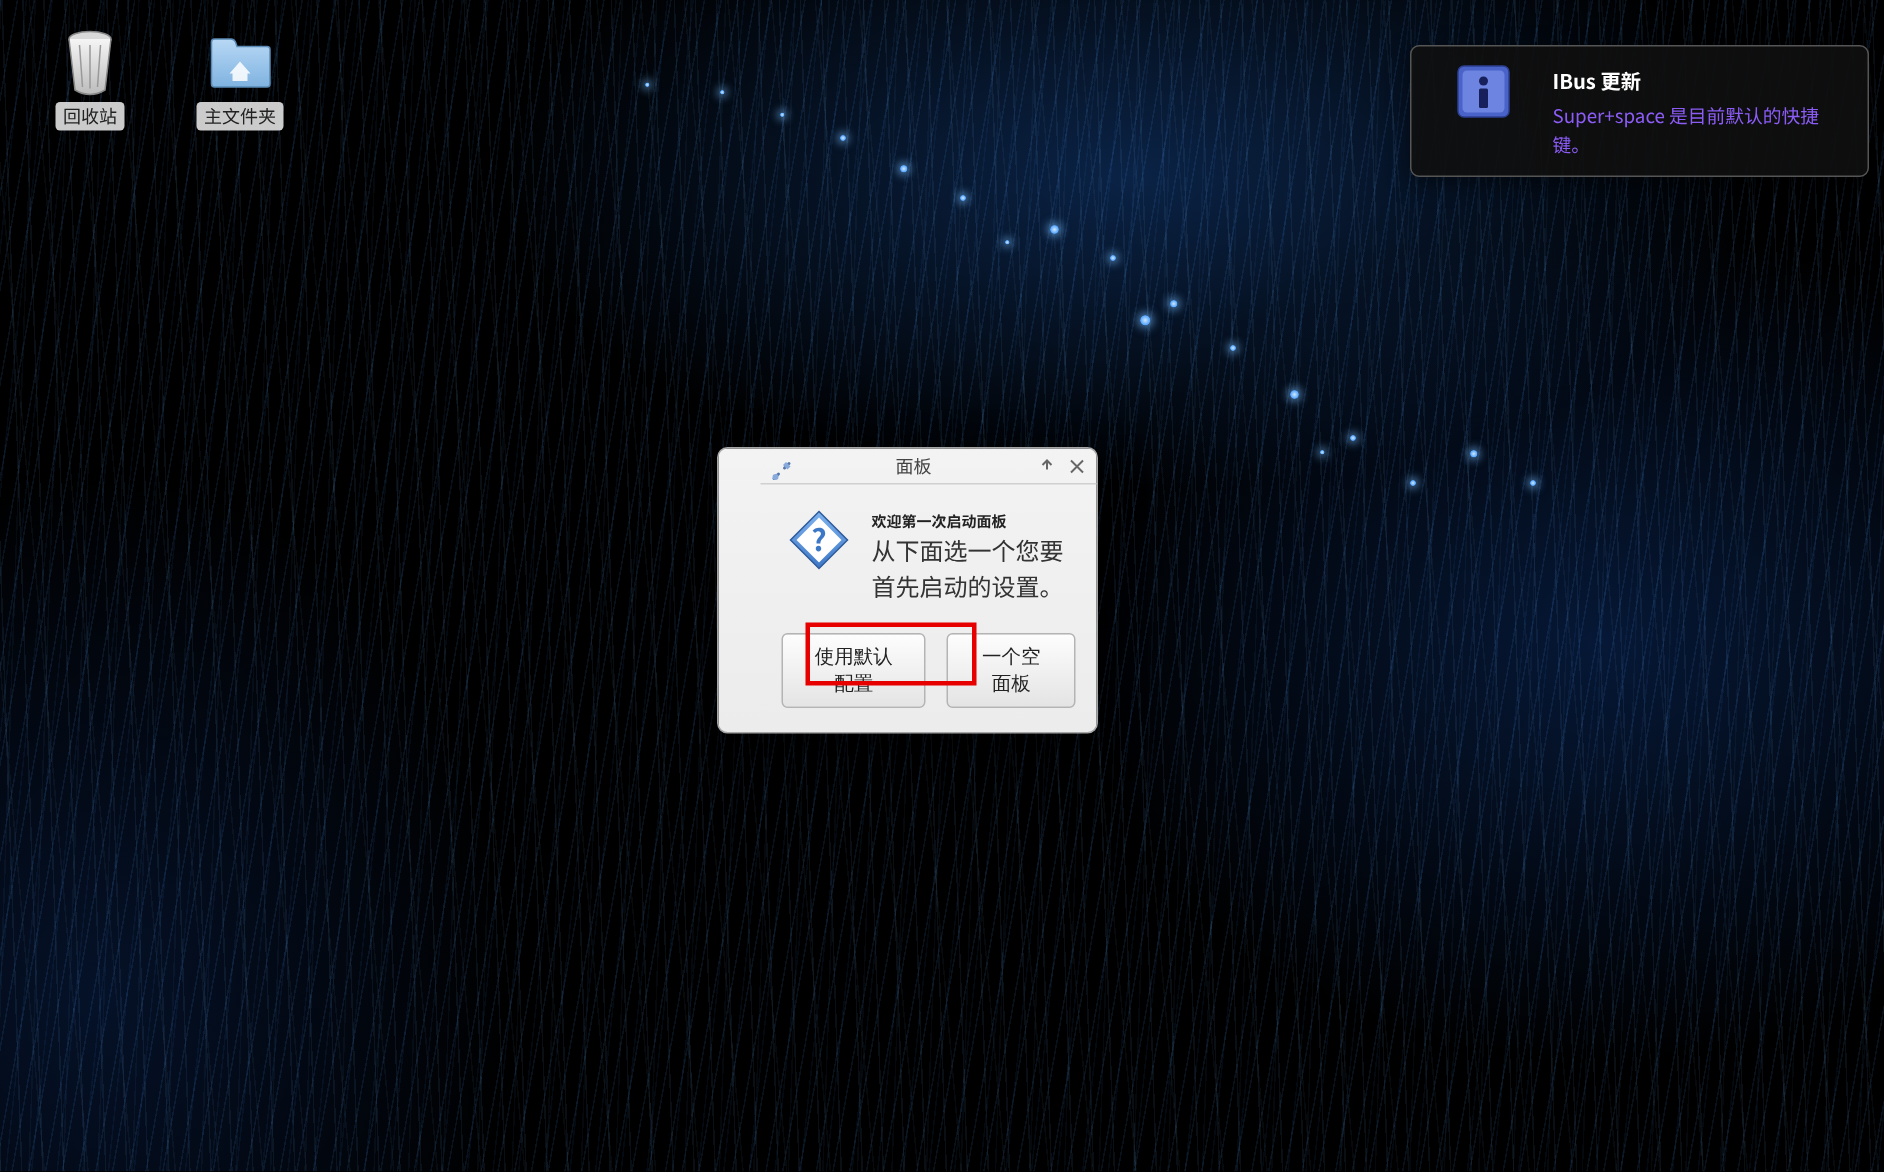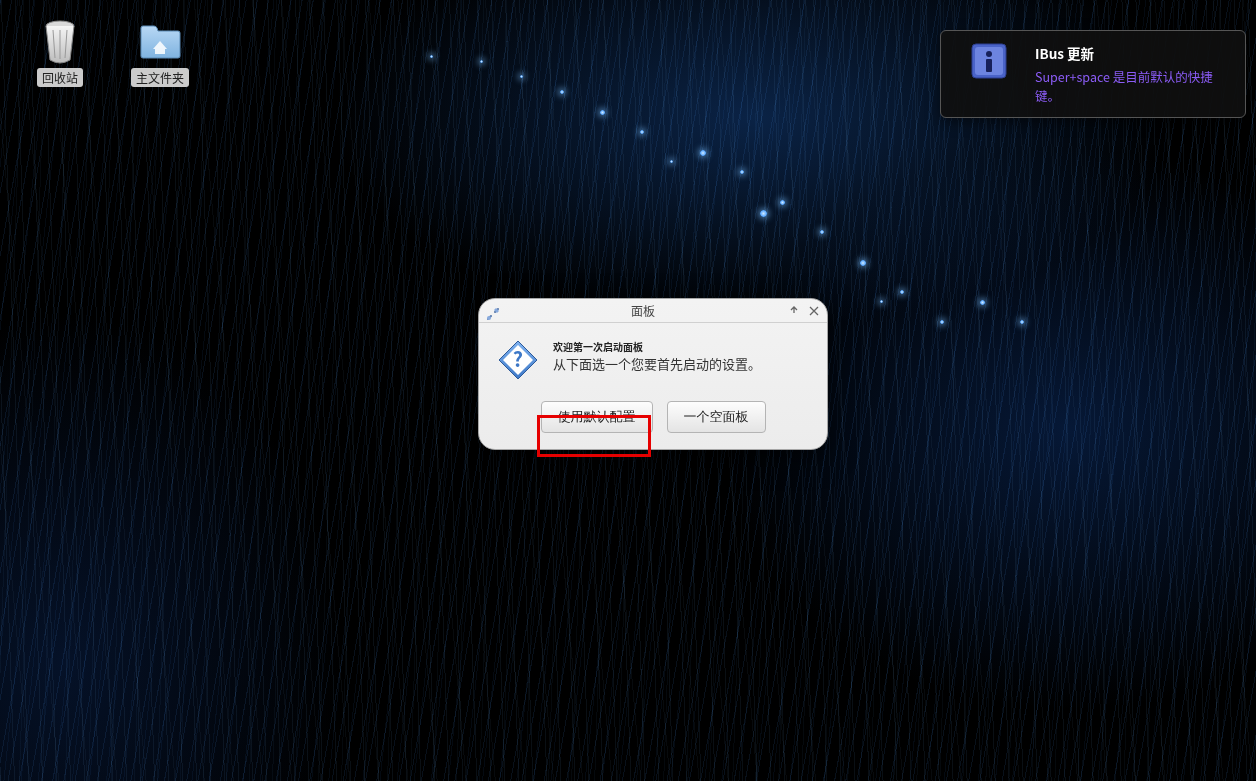--- a/index.html
+++ b/index.html
@@ -87,25 +87,26 @@
 
 .drive-svg { width: 44px; height: 34px; }
 
 .folder-svg { width: 44px; height: 38px; }
 
 
 .dialog {
   position: absolute;
   left: 478px;
   top: 298px;
-  width: 350px;
+  width: 254px;
   background: linear-gradient(#f3f3f3, #ececec);
   border: 1px solid #a6a6a6;
-  border-radius: 17px;
+  border-radius: 7px;
   box-shadow: 0 8px 28px rgba(0,0,0,0.55);
+  padding-left: 28px;
 }
 .dialog-titlebar {
   display: flex;
   align-items: center;
   padding: 2px 6px;
   height: 24px;
   border-bottom: 1px solid #d0d0d0;
 }
 .dialog-titlebar .title-icon {
   width: 16px; height: 16px;
@@ -134,21 +135,21 @@
 .question-icon {
   width: 42px; height: 42px;
   flex-shrink: 0;
 }
 .dialog-text h3 {
   font-size: 10px;
   font-weight: bold;
   color: #222;
 }
 .dialog-text p {
-  font-size: 13px;
+  font-size: 16px;
   color: #333;
 }
 .dialog-buttons {
   display: flex;
   justify-content: center;
   gap: 14px;
   padding: 10px 14px 16px 14px;
 }
 .btn {
   padding: 6px 16px;

